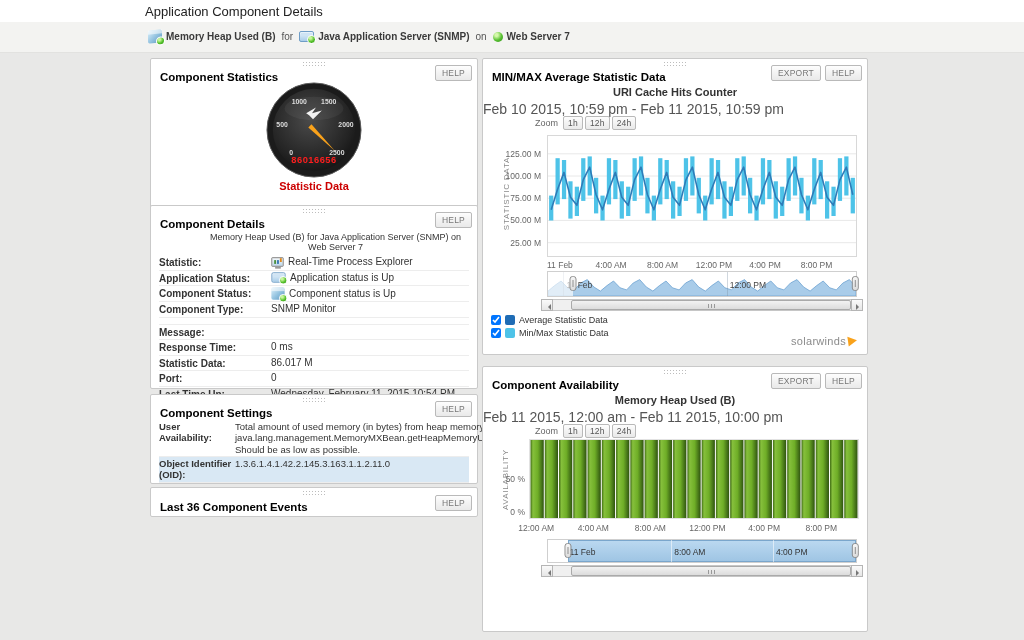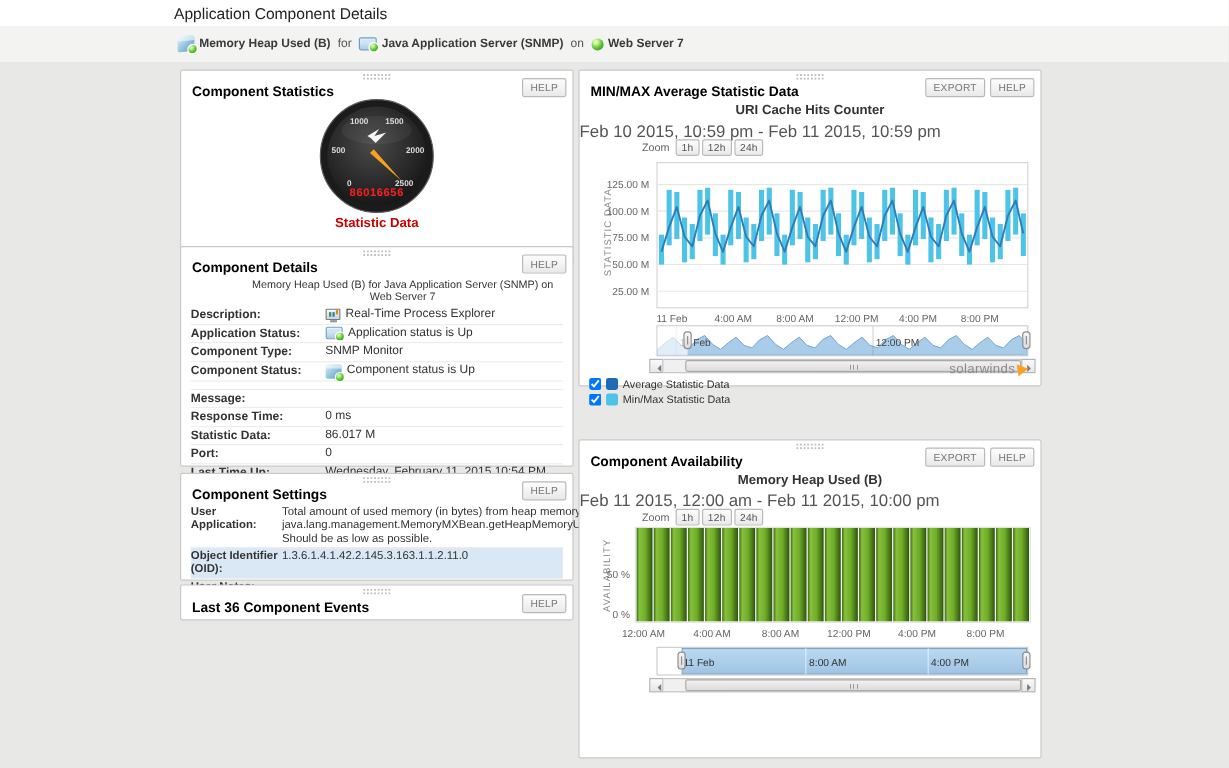--- a/index.html
+++ b/index.html
@@ -148,44 +148,44 @@
   <div class="phead">
     <h2>Component Details</h2>
     <div class="pbtns">
         <button class="sbtn">HELP</button>
       </div>
   </div>
   <div class="tbl" style="top:24px;">
     <div class="t-heading">Memory Heap Used (B) for Java Application Server (SNMP) on Web Server 7</div>
     <div id="details-rows">
         <div class="trow first">
-          <span class="tl">Description:</span>
+          <span class="tl">Statistic:</span>
           <span class="tv">
             <span class="ic ic-monitor mini"></span>
             <span>Real-Time Process Explorer</span>
           </span>
         </div>
         <div class="trow">
           <span class="tl">Application Status:</span>
           <span class="tv">
             <span class="ic ic-app mini"></span>
             <span>Application status is Up</span>
           </span>
         </div>
         <div class="trow">
-          <span class="tl">Component Type:</span>
-          <span class="tv">
-            <span>SNMP Monitor</span>
-          </span>
-        </div>
-        <div class="trow">
           <span class="tl">Component Status:</span>
           <span class="tv">
             <span class="ic ic-cube mini"></span>
             <span>Component status is Up</span>
+          </span>
+        </div>
+        <div class="trow">
+          <span class="tl">Component Type:</span>
+          <span class="tv">
+            <span>SNMP Monitor</span>
           </span>
         </div>
         <div class="tspacer"></div>
         <div class="trow">
           <span class="tl">Message:</span>
           <span class="tv">
             <span></span>
           </span>
         </div>
         <div class="trow">
@@ -233,21 +233,21 @@
   <div class="drag"></div>
   <div class="phead">
     <h2>Component Settings</h2>
     <div class="pbtns">
         <button class="sbtn">HELP</button>
       </div>
   </div>
   <div class="tbl tbl2" style="top:25px; font-size:9.5px;">
     <div id="settings-rows">
         <div class="trow first">
-          <span class="tl">User Application:</span>
+          <span class="tl">User Availability:</span>
           <span class="tv">Total amount of used memory (in bytes) from heap memory pools. See java.lang.management.MemoryMXBean.getHeapMemoryUsage().getUsed() Should be as low as possible.</span>
         </div>
         <div class="trow hl">
           <span class="tl">Object Identifier (OID):</span>
           <span class="tv">1.3.6.1.4.1.42.2.145.3.163.1.1.2.11.0</span>
         </div>
         <div class="trow">
           <span class="tl">User Notes:</span>
           <span class="tv"></span>
         </div>
@@ -258,21 +258,21 @@
 <section class="panel" style="left:150px; top:487px; width:328px; height:30px;">
   <div class="drag"></div>
   <div class="phead" style="padding-top:9px;">
     <h2>Last 36 Component Events</h2>
     <div class="pbtns" style="top:7px;">
         <button class="sbtn">HELP</button>
       </div>
   </div>
 </section>
 
-<section class="panel" style="left:482px; top:58px; width:386px; height:264px;">
+<section class="panel" style="left:482px; top:58px; width:386px; height:297px;">
   <div class="drag"></div>
   <div class="phead">
     <h2>MIN/MAX Average Statistic Data</h2>
     <div class="pbtns">
       <button class="sbtn">EXPORT</button>
       <button class="sbtn">HELP</button>
     </div>
   </div>
   <div class="c-title" style="top:27px;">URI Cache Hits Counter</div>
   <div class="c-sub" style="top:42px;">Feb 10 2015, 10:59 pm - Feb 11 2015, 10:59 pm</div>

